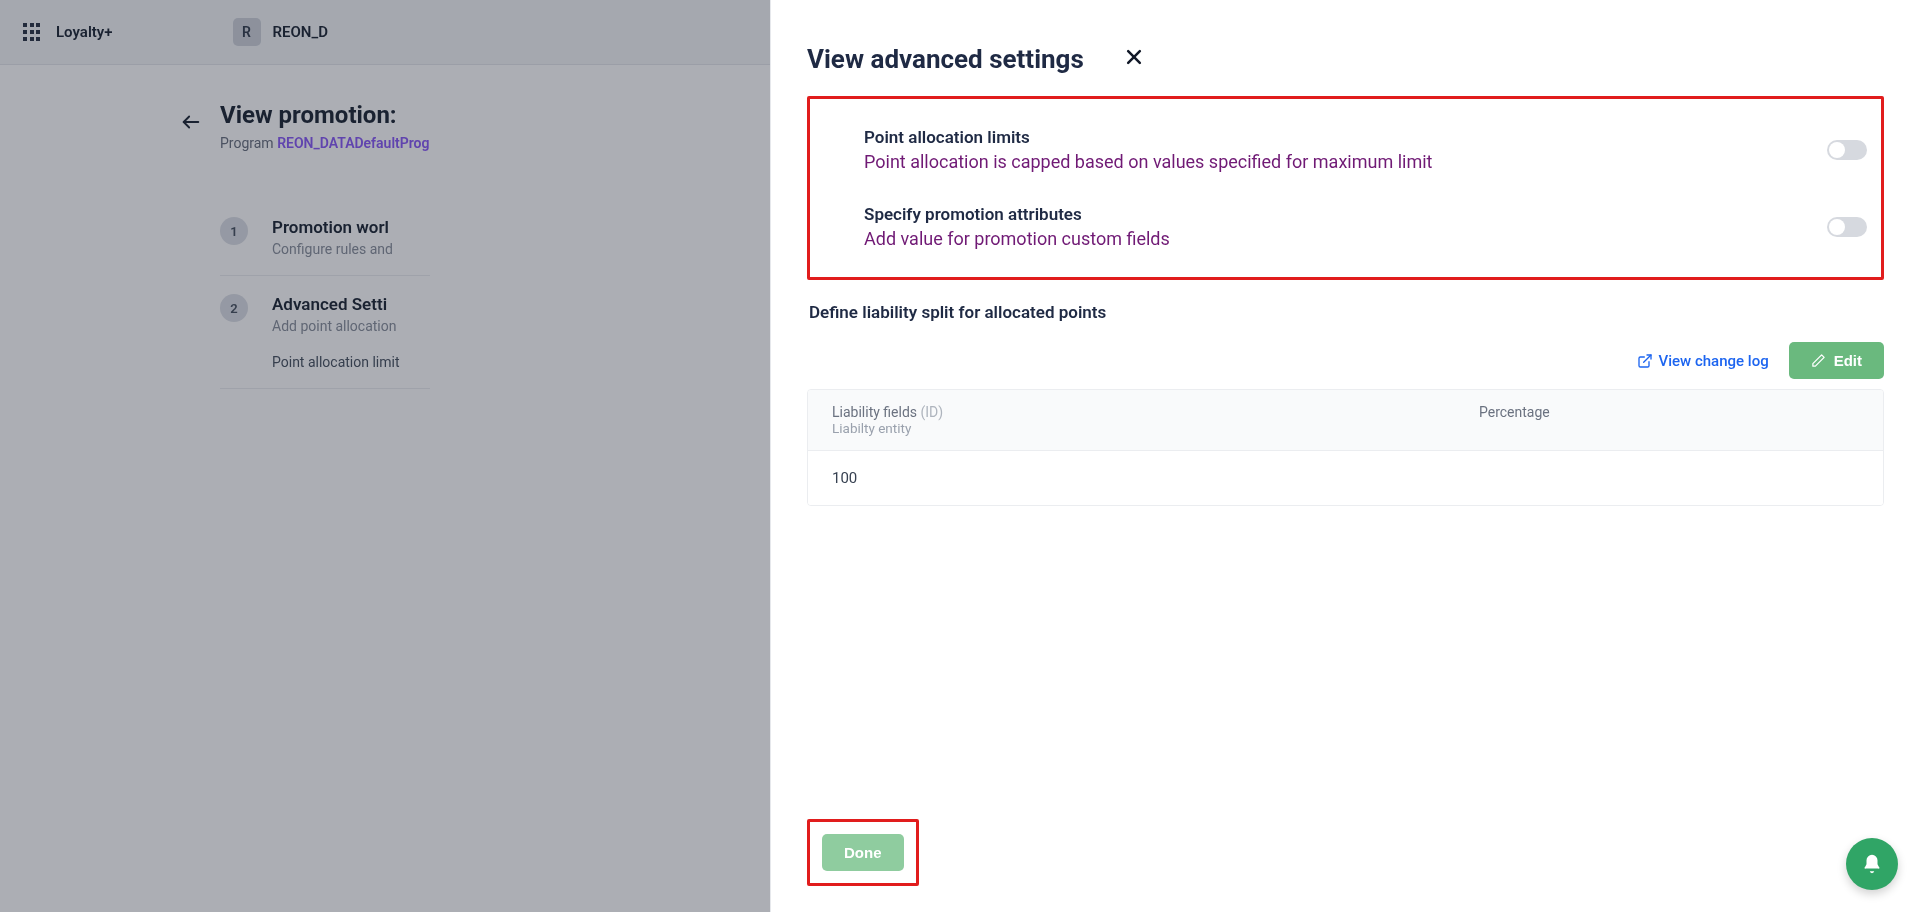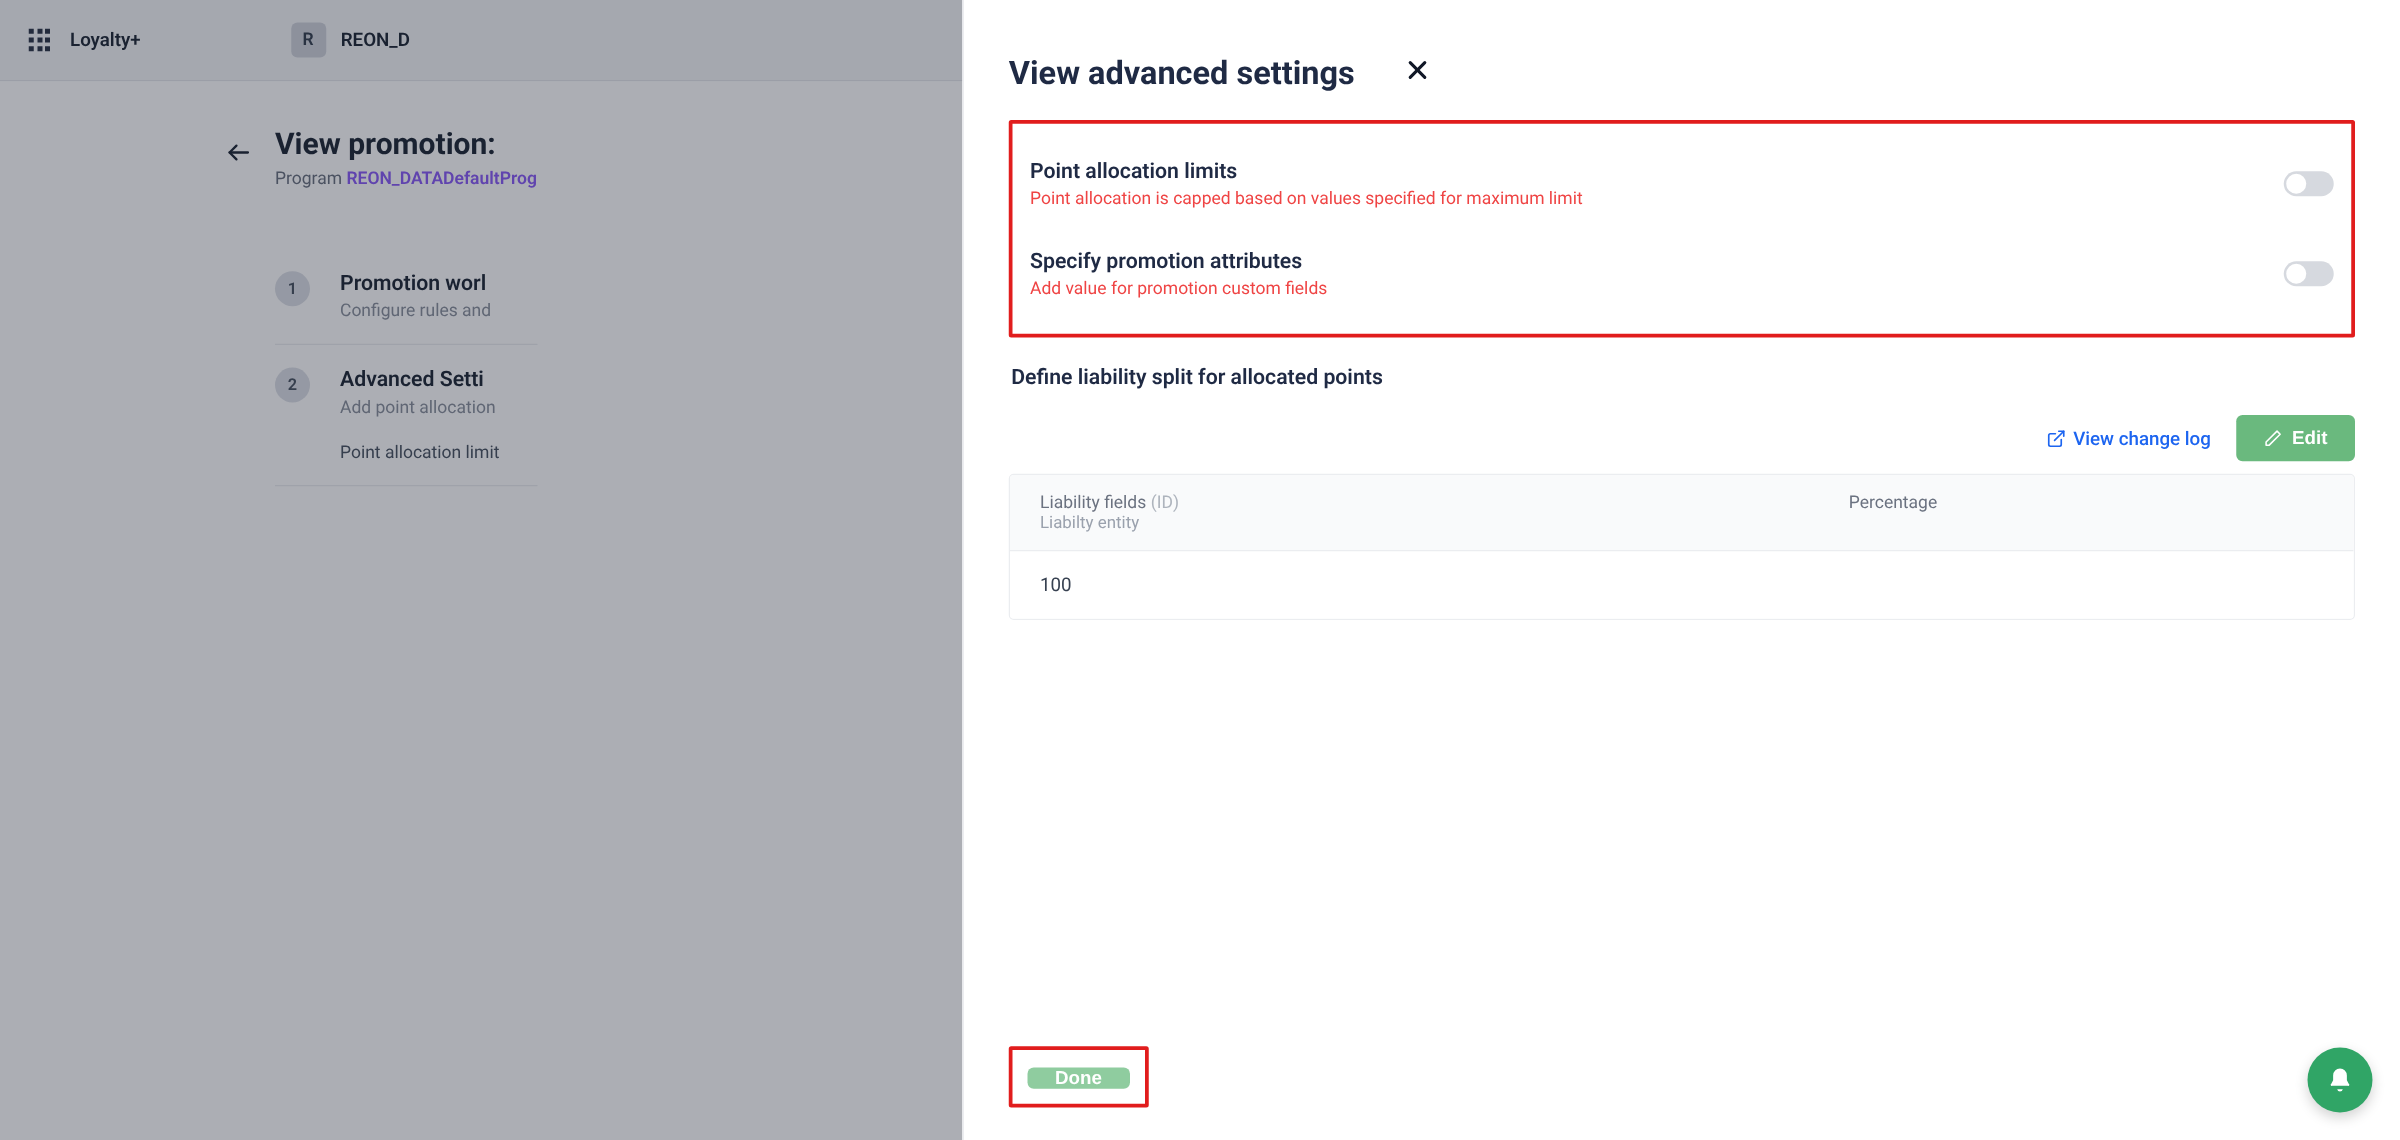--- a/index.html
+++ b/index.html
@@ -184,29 +184,30 @@
       border-radius: 2px;
     }
     .settings-block {
       padding: 12px 8px 12px 8px;
     }
     .setting-row {
       display: flex;
       align-items: center;
       justify-content: space-between;
       padding: 16px 6px;
+      margin-left: 40px;
     }
     .setting-title {
       font-size: 17px;
       font-weight: 600;
       color: #1f2a44;
     }
     .setting-desc {
-      font-size: 14px;
-      color: #ef4444;
+      font-size: 18px;
+      color: #701a75;
       margin-top: 4px;
     }
     .toggle {
       width: 40px; height: 20px;
       border-radius: 999px;
       background: #d6d9df;
       position: relative;
       flex-shrink: 0;
       cursor: pointer;
     }
@@ -300,21 +301,21 @@
       padding: 22px 36px 26px 36px;
     }
     .done-wrap {
       display: inline-block;
       padding: 12px 12px;
     }
     .btn-done {
       background: #8fcc9f;
       color: #ffffff;
       border: none;
-      padding: 0 22px;
+      padding: 10px 22px;
       border-radius: 5px;
       font-size: 15px;
       font-weight: 600;
       cursor: pointer;
     }
 
     
     .float-bell {
       position: absolute;
       right: 22px;

